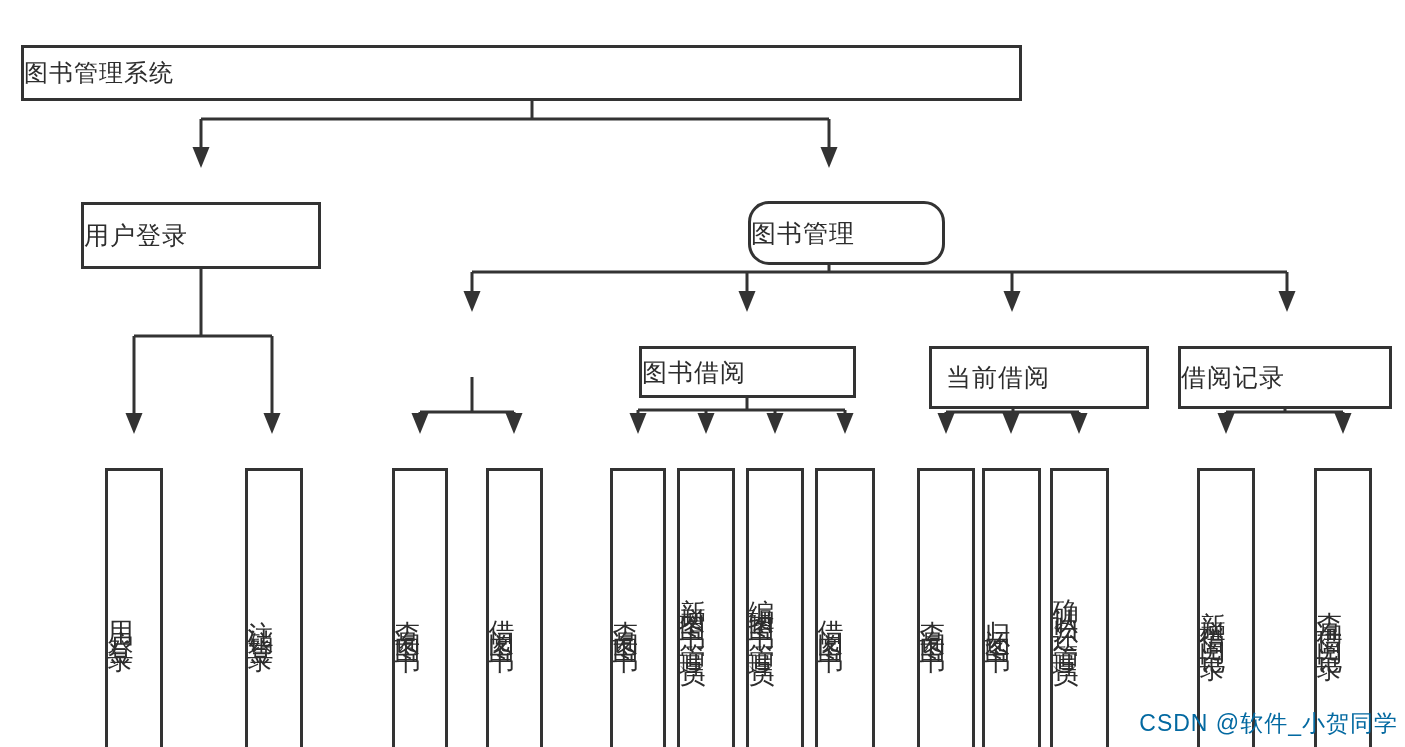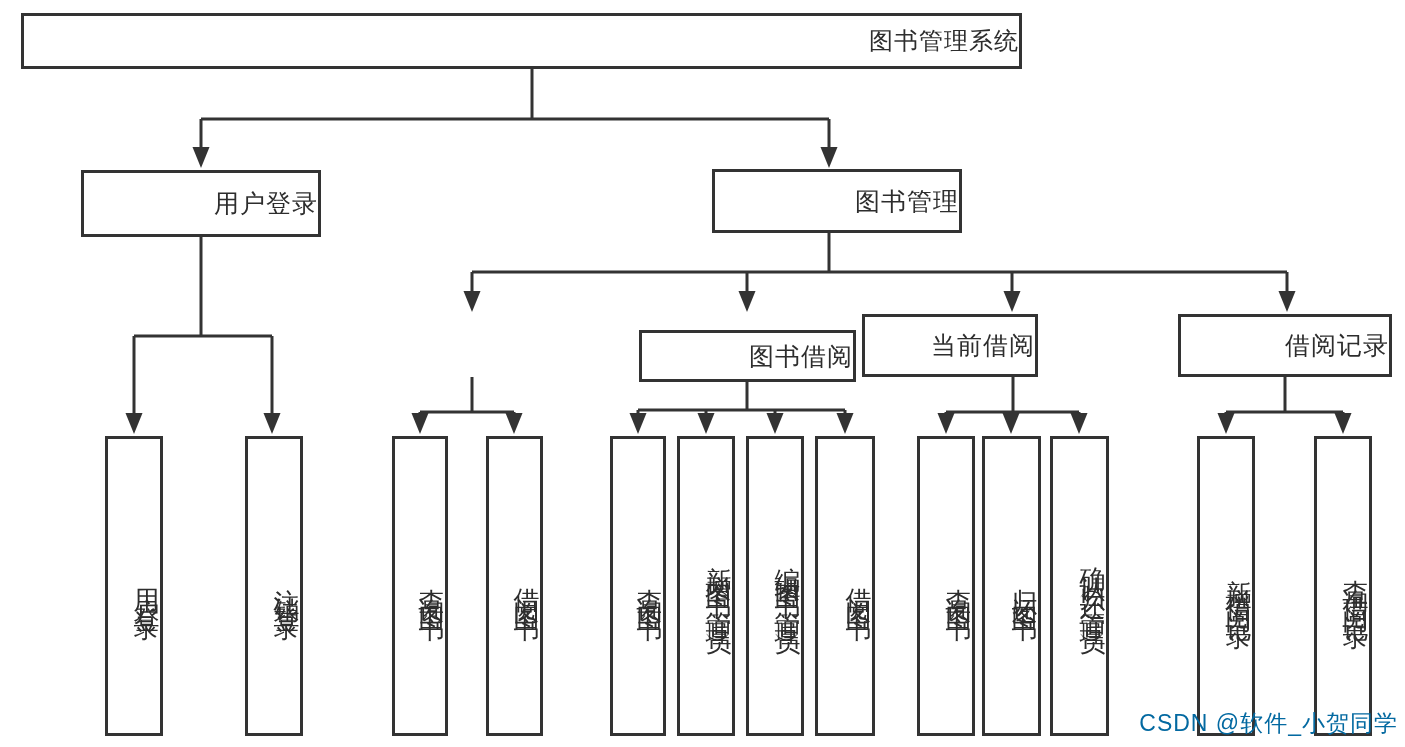--- a/index.html
+++ b/index.html
@@ -17,23 +17,24 @@
     width: 1405px; height: 747px;
     z-index: 0;
   }
   .node {
     position: absolute;
     box-sizing: border-box;
     background: #ffffff;
     border: 3px solid #333333;
     display: flex;
     align-items: center;
-    justify-content: flex-end;
+    justify-content: flex-start;
     color: #2d2d2d;
     z-index: 1;
+    margin-top: 32px;
   }
   .node .lbl { white-space: nowrap; }
   .h-node .lbl {
     font-size: 25px;
     letter-spacing: 1px;
   }
   #root-node .lbl { font-size: 24px; }
   .v-node .lbl {
     writing-mode: vertical-rl;
     text-orientation: mixed;
@@ -112,28 +113,28 @@
       <polygon points="1334.5,413 1351.5,413 1343,434" fill="#333333"></polygon>
     </svg>
 
   <div class="node h-node" id="root-node" style="left:21px; top:13px; width:1001px; height:56px;">
     <span class="lbl">图书管理系统</span>
   </div>
 
   <div class="node h-node" style="left:81px; top:170px; width:240px; height:67px;">
     <span class="lbl">用户登录</span>
   </div>
-  <div class="node h-node" style="left:712px; top:169px; width:250px; height:64px;">
+  <div class="node h-node" style="left:748px; top:169px; width:197px; height:64px;border-radius:21px;">
     <span class="lbl">图书管理</span>
   </div>
 
-  <div class="node h-node" style="left:639px; top:330px; width:217px; height:52px;">
+  <div class="node h-node" style="left:639px; top:314px; width:217px; height:52px;">
     <span class="lbl">图书借阅</span>
   </div>
-  <div class="node h-node" style="left:862px; top:314px; width:176px; height:63px;">
+  <div class="node h-node" style="left:929px; top:314px; width:220px; height:63px;padding-left:14px;">
     <span class="lbl">当前借阅</span>
   </div>
   <div class="node h-node" style="left:1178px; top:314px; width:214px; height:63px;">
     <span class="lbl">借阅记录</span>
   </div>
 
   <div class="node v-node" style="left:105px; top:436px; width:58px; height:300px;">
     <span class="lbl">用户登录</span>
   </div>
   <div class="node v-node" style="left:245px; top:436px; width:58px; height:300px;">

